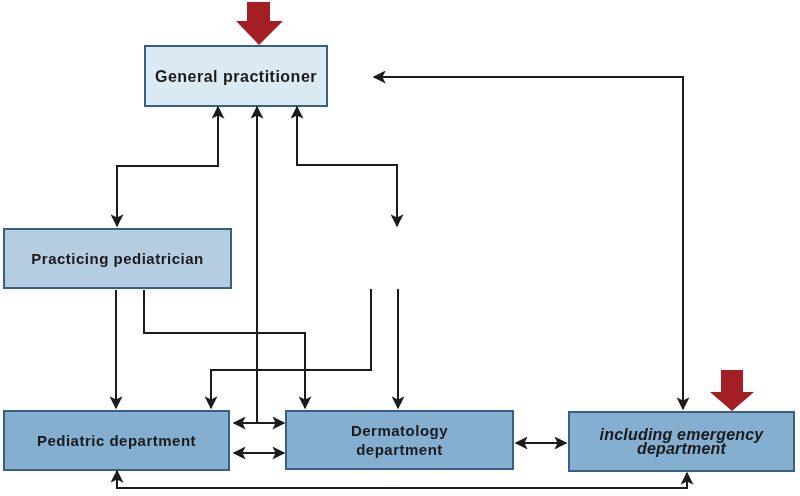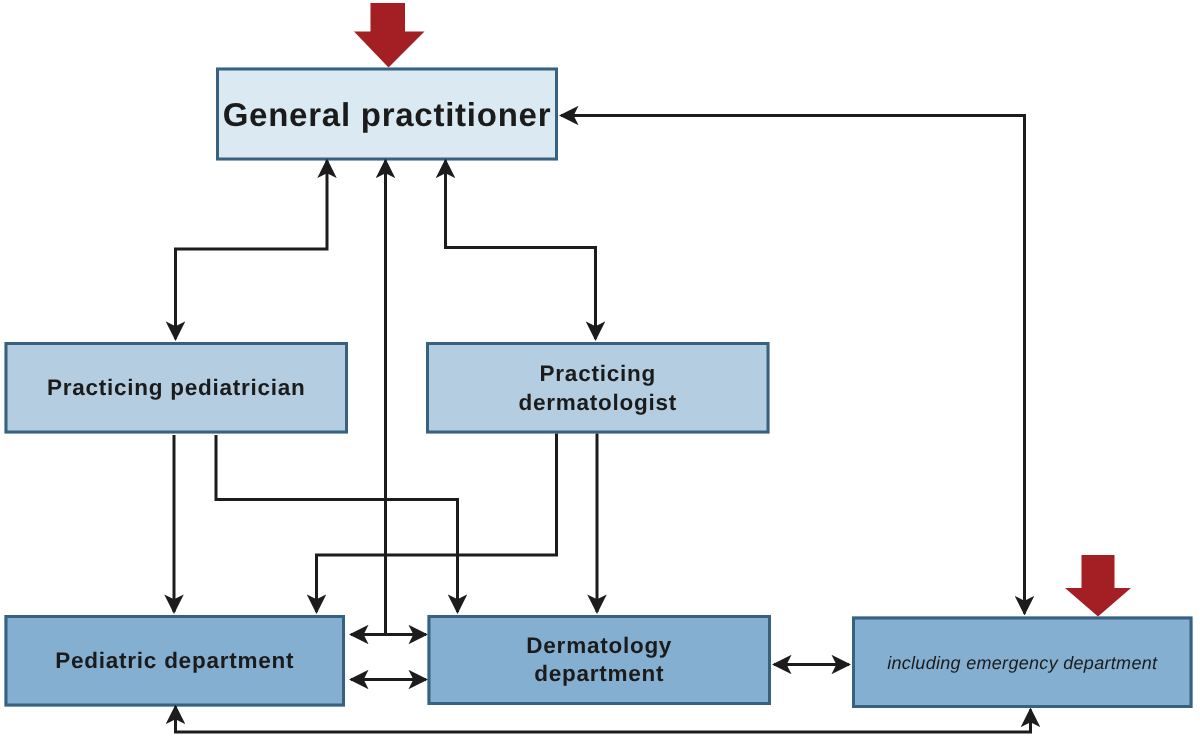--- a/index.html
+++ b/index.html
@@ -26,54 +26,50 @@
     color:#1b1b1b;
     font-weight:bold;
     font-size:15px;
     letter-spacing:0.5px;
     line-height:19px;
   }
   .node-light{background:#dbe9f2;}
   .node-mid{background:#b4cde0;}
   .node-dark{background:#84afd1;}
 
-  #node-gp{left:144px;top:45px;width:228px;height:62px;font-size:22px;}
+  #node-gp{left:144px;top:45px;width:184px;height:62px;font-size:16px;}
   #node-pediatrician{left:3px;top:228px;width:229px;height:61px;}
   #node-dermatologist{left:284px;top:228px;width:229px;height:61px;}
   #node-pediatric-dept{left:3px;top:410px;width:227px;height:61px;}
   #node-dermatology-dept{left:285px;top:410px;width:229px;height:60px;}
   #node-other-dept{left:568px;top:411px;width:227px;height:61px;line-height:18px;}
   .node-note{
     font-style:italic;
-    font-weight:normal;
-    font-size:12px;
+    font-weight:bold;
+    font-size:16px;
     letter-spacing:0.2px;
     line-height:14px;
     margin-top:1px;
   }
   .edge{fill:none;stroke:#1c1c1c;stroke-width:2;}
   .red-arrow{fill:#a31f24;}
 </style>
 </head>
 <body>
 
 <div class="canvas">
 
   <div class="node node-light" id="node-gp">
     <span>General practitioner</span>
   </div>
 
   <div class="node node-mid" id="node-pediatrician">
     <span>Practicing pediatrician</span>
   </div>
 
-  <div class="node node-mid" id="node-dermatologist">
-    <span>Practicing</span>
-    <span>dermatologist</span>
-  </div>
 
   <div class="node node-dark" id="node-pediatric-dept">
     <span>Pediatric department</span>
   </div>
 
   <div class="node node-dark" id="node-dermatology-dept">
     <span>Dermatology</span>
     <span>department</span>
   </div>
 

